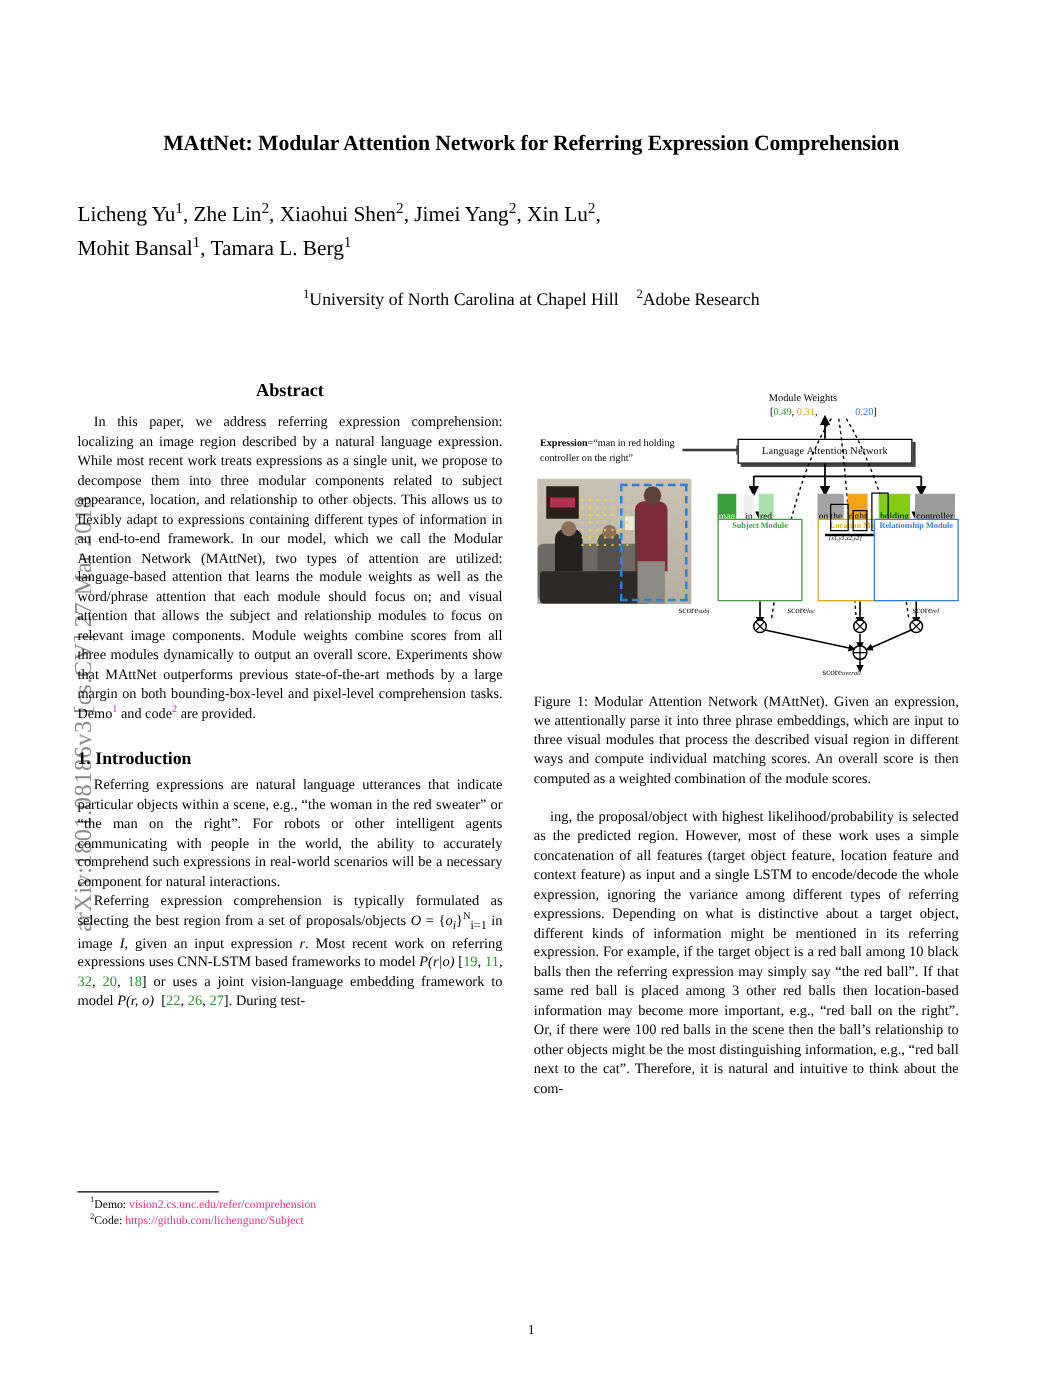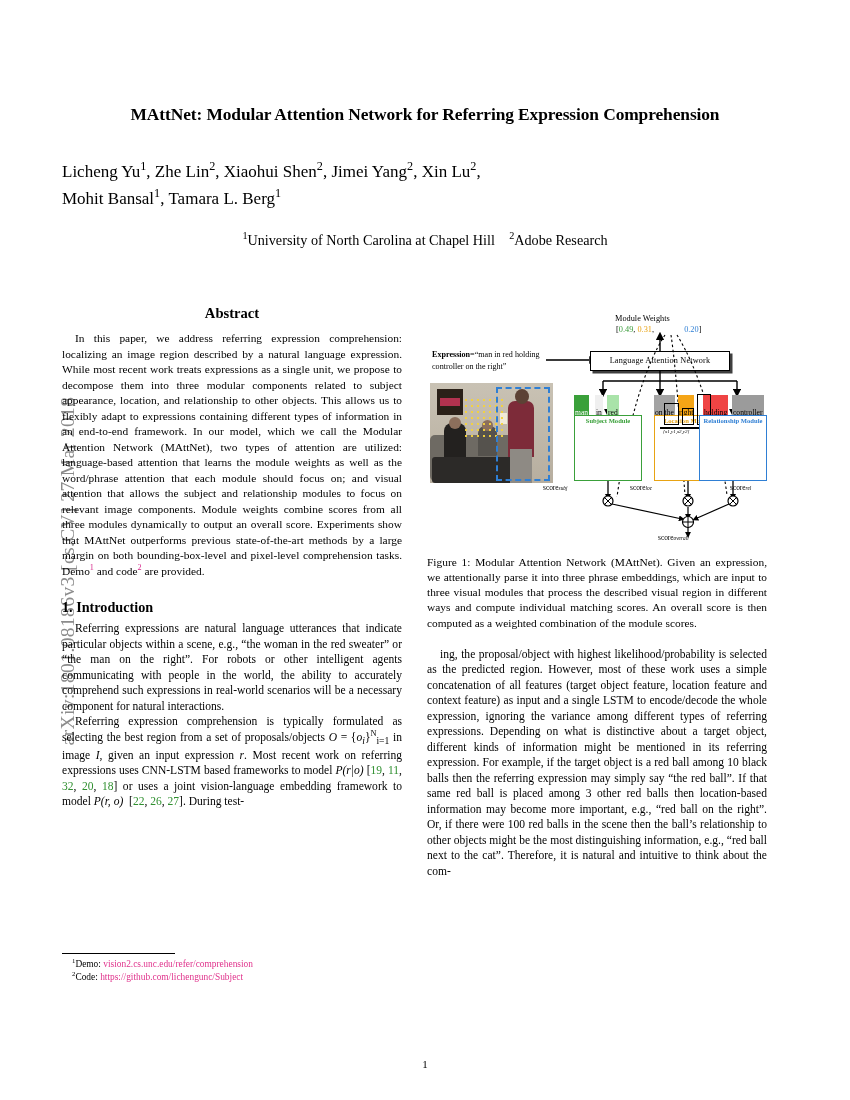--- a/index.html
+++ b/index.html
@@ -160,21 +160,21 @@
   
   .chip {
     position:absolute; font-size:7.6px; line-height:11px; height:11px;
     white-space:nowrap; padding:12px 1px;
   }
   .hl-g  { background:#3aa03a; color:#fff; }
   .hl-g2 { background:#a9e3a9; color:#000; }
   .hl-pl { background:#efefef; color:#000; }
   .hl-y  { background:#a3a3a3; color:#000; }
   .hl-o  { background:#f5a516; color:#000; }
-  .hl-gr { background:#ef4444; color:#000; }
+  .hl-gr { background:#84cc16; color:#000; }
   .hl-gr2{ background:#9b9b9b; color:#000; }
 
   
   .mod {
     position:absolute; width:68px; height:66px; background:#fff;
   }
   .mod .cap {
     position:absolute; left:0; right:0; top:1px; text-align:center;
     font-size:6.6px; font-weight:bold;
   }

